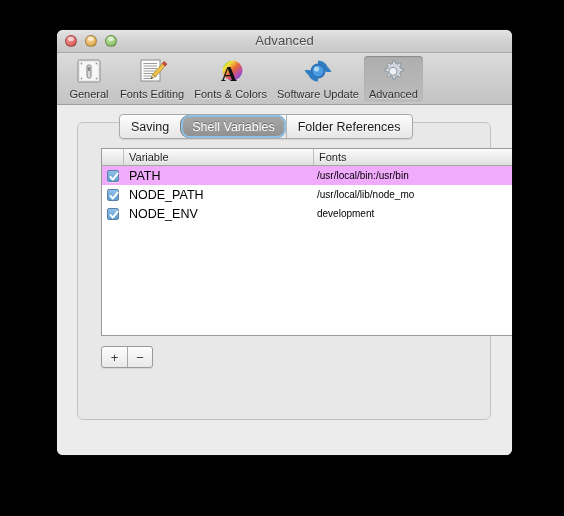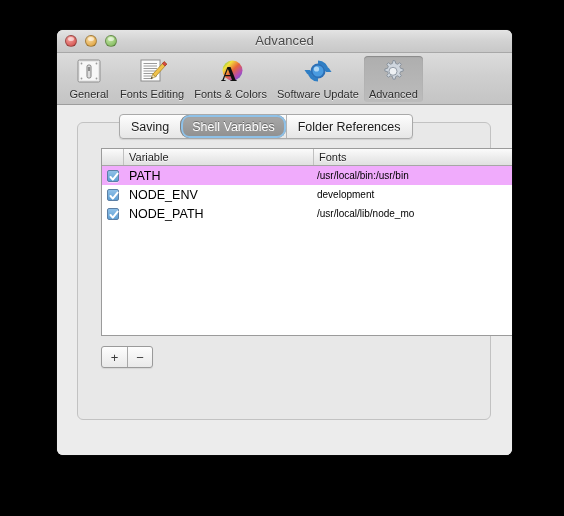--- a/index.html
+++ b/index.html
@@ -349,34 +349,34 @@
           </div>
 
           <div class="trow">
             <div class="cell-check">
               <div class="cbox">
                 <svg width="10" height="10" viewBox="0 0 10 10">
                   <polyline points="1.5,5 3.8,7.6 8.6,1.6" fill="none" stroke="#ffffff" stroke-width="2" stroke-linecap="round" stroke-linejoin="round"></polyline>
                 </svg>
               </div>
             </div>
-            <div class="cell-var">NODE_ENV</div>
-            <div class="cell-val">development</div>
+            <div class="cell-var">NODE_PATH</div>
+            <div class="cell-val">/usr/local/lib/node_mo</div>
           </div>
 
           <div class="trow">
             <div class="cell-check">
               <div class="cbox">
                 <svg width="10" height="10" viewBox="0 0 10 10">
                   <polyline points="1.5,5 3.8,7.6 8.6,1.6" fill="none" stroke="#ffffff" stroke-width="2" stroke-linecap="round" stroke-linejoin="round"></polyline>
                 </svg>
               </div>
             </div>
-            <div class="cell-var">NODE_PATH</div>
-            <div class="cell-val">/usr/local/lib/node_mo</div>
+            <div class="cell-var">NODE_ENV</div>
+            <div class="cell-val">development</div>
           </div>
 
         </div>
       </div>
 
       <div class="addremove">
         <div class="seg">+</div>
         <div class="seg">−</div>
       </div>
 

